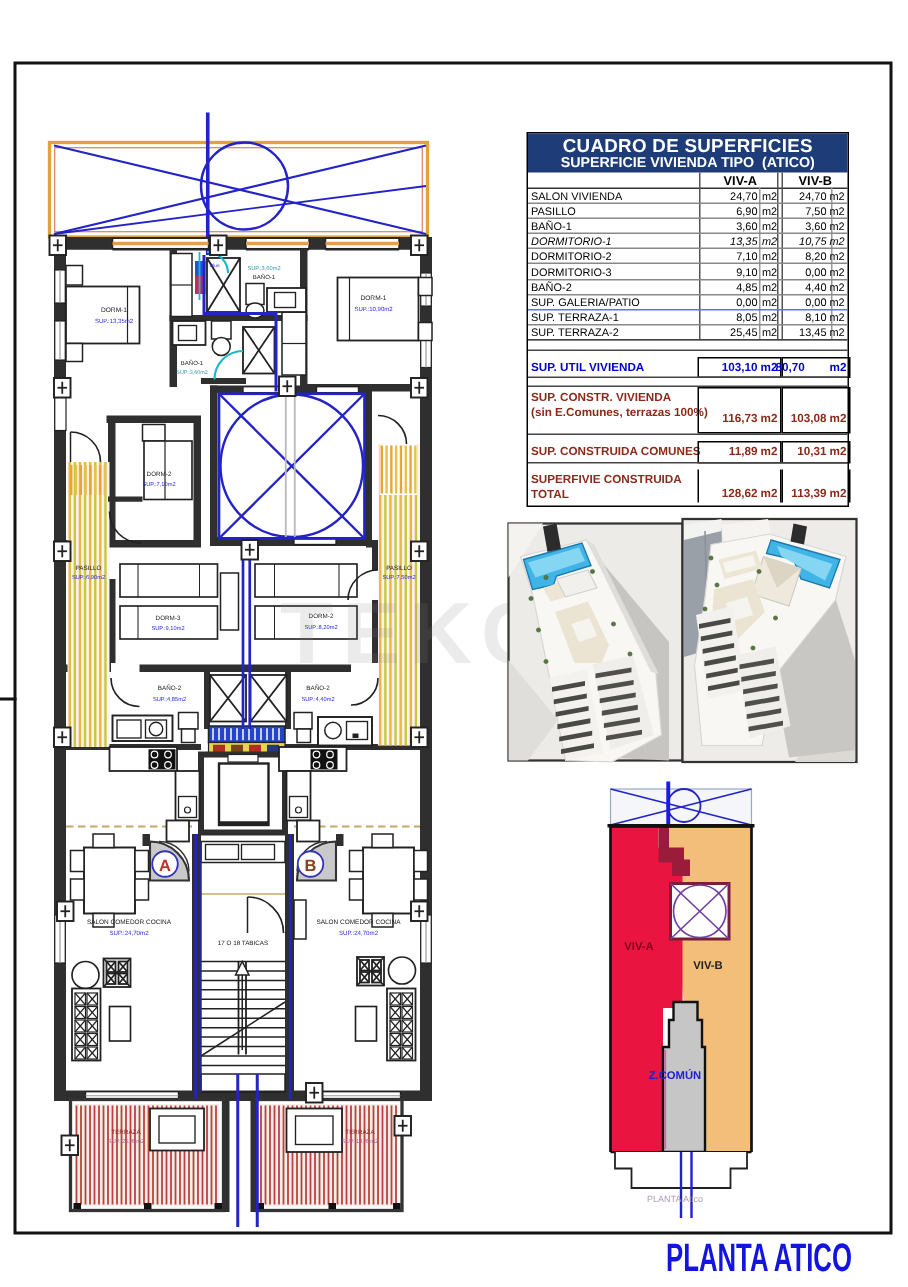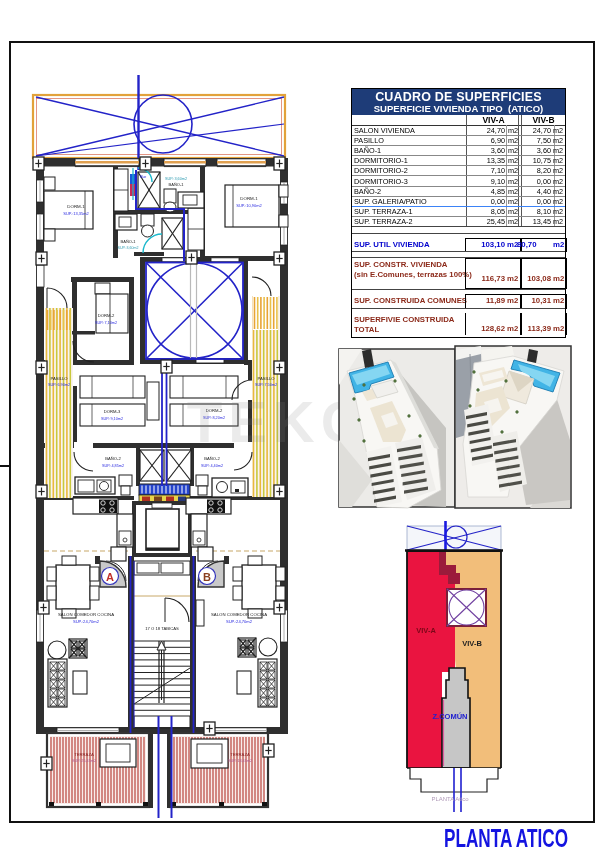--- a/index.html
+++ b/index.html
@@ -1027,21 +1027,21 @@
         <div class="abs" style="left:164px;top:1px;width:35px;text-align:right;font-size:7.3px;color:#000;">7,50</div>
         <div class="abs" style="left:201px;top:1px;font-size:7.3px;color:#000;">m2</div>
       </div>
       <div class="abs" style="left:0;top:20.2px;width:213px;height:10.1px;border-bottom:1px solid #888;">
         <div class="abs" style="left:2px;top:1px;font-size:7.3px;color:#000;">BAÑO-1</div>
         <div class="abs" style="left:110px;top:1px;width:43px;text-align:right;font-size:7.3px;color:#000;">3,60</div>
         <div class="abs" style="left:156px;top:1px;font-size:7.3px;color:#000;">m2</div>
         <div class="abs" style="left:164px;top:1px;width:35px;text-align:right;font-size:7.3px;color:#000;">3,60</div>
         <div class="abs" style="left:201px;top:1px;font-size:7.3px;color:#000;">m2</div>
       </div>
-      <div class="abs" style="left:0;top:30.299999999999997px;width:213px;height:10.1px;border-bottom:1px solid #888;">
+      <div class="abs" style="left:0;top:30.299999999999997px;width:213px;height:10.1px;border-bottom:1px solid #888;font-style:italic;">
         <div class="abs" style="left:2px;top:1px;font-size:7.3px;color:#000;">DORMITORIO-1</div>
         <div class="abs" style="left:110px;top:1px;width:43px;text-align:right;font-size:7.3px;color:#000;">13,35</div>
         <div class="abs" style="left:156px;top:1px;font-size:7.3px;color:#000;">m2</div>
         <div class="abs" style="left:164px;top:1px;width:35px;text-align:right;font-size:7.3px;color:#000;">10,75</div>
         <div class="abs" style="left:201px;top:1px;font-size:7.3px;color:#000;">m2</div>
       </div>
       <div class="abs" style="left:0;top:40.4px;width:213px;height:10.1px;border-bottom:1px solid #888;">
         <div class="abs" style="left:2px;top:1px;font-size:7.3px;color:#000;">DORMITORIO-2</div>
         <div class="abs" style="left:110px;top:1px;width:43px;text-align:right;font-size:7.3px;color:#000;">7,10</div>
         <div class="abs" style="left:156px;top:1px;font-size:7.3px;color:#000;">m2</div>

